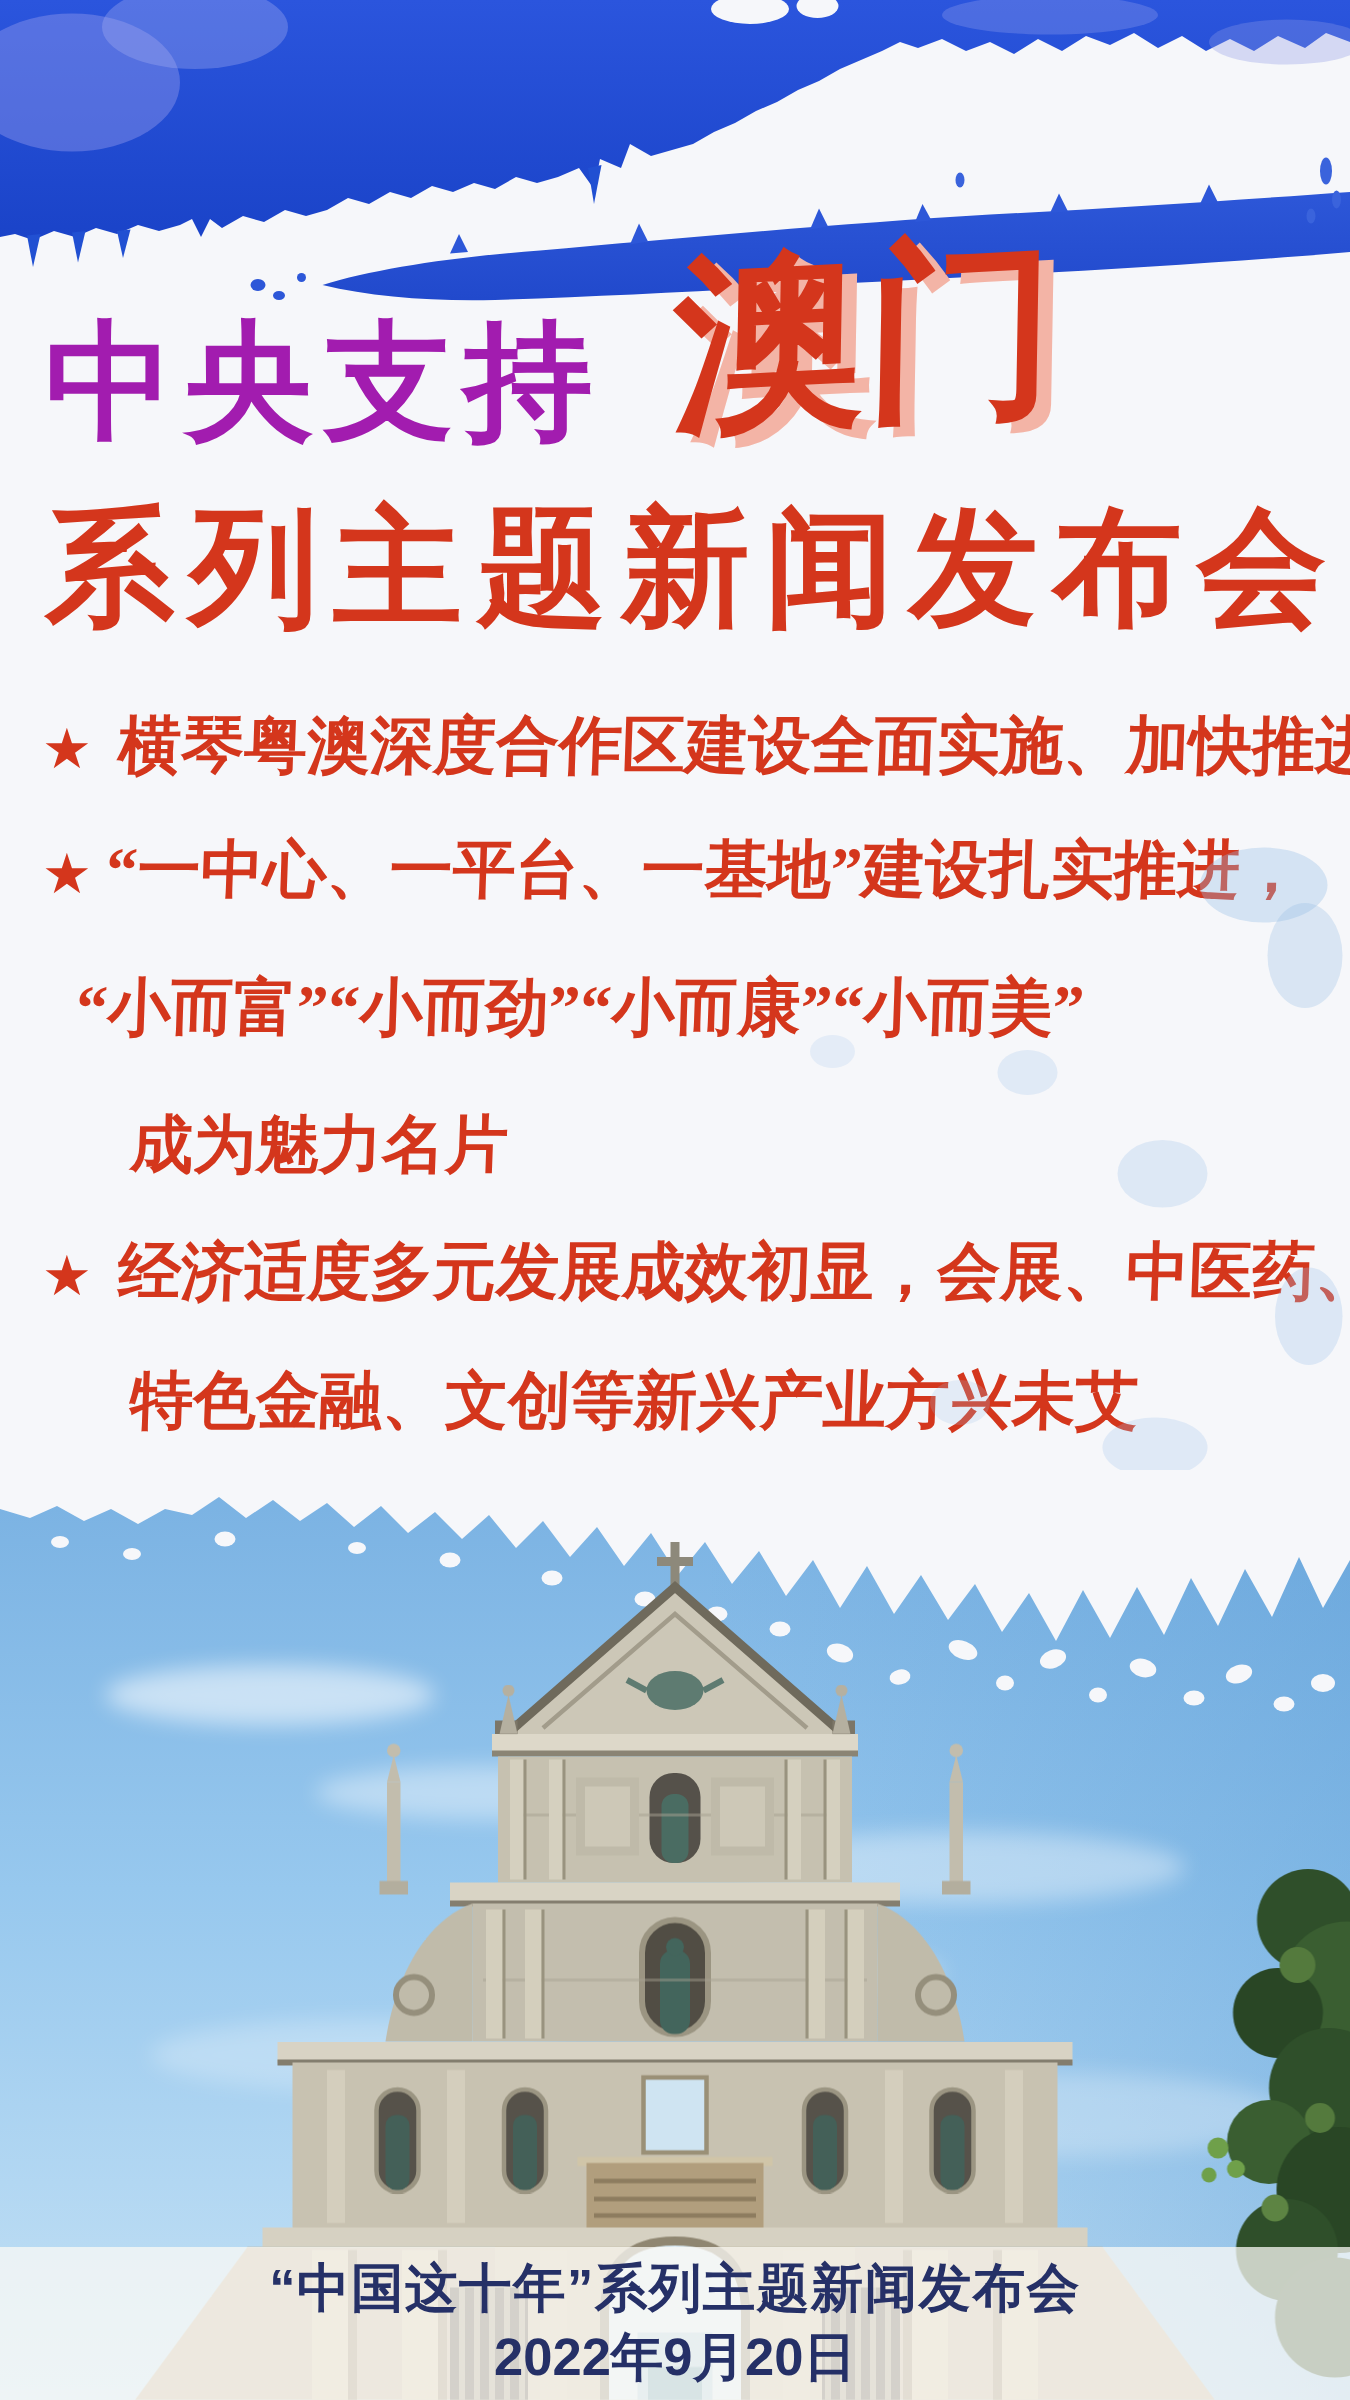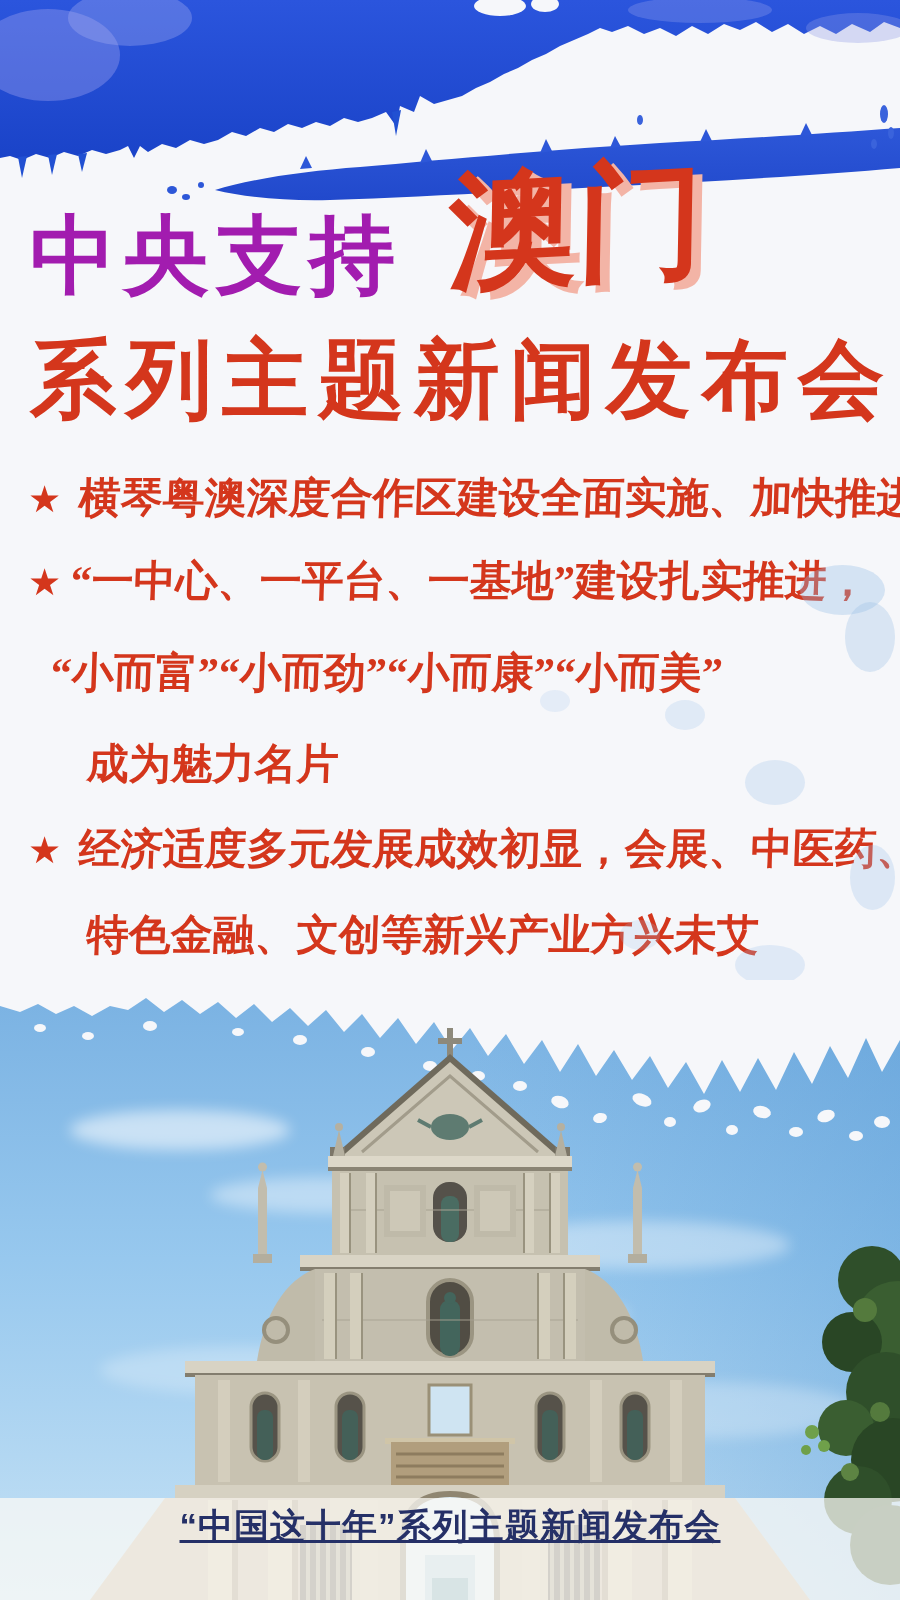--- a/index.html
+++ b/index.html
@@ -52,21 +52,21 @@
   .s1{top:481px;}
   .s2{top:564px;}
   .s3{top:832px;}
 
   
   .wm{position:absolute;border-radius:50%;}
 
   
   .footer-text{
     position:absolute;left:0;top:1503px;width:900px;
-    text-align:center;color:#253067;font-weight:600;text-decoration:underline;
+    text-align:center;color:#253067;font-weight:600;
   }
   .footer-text .fl1{font-size:35px;letter-spacing:1px;line-height:46px;}
   .footer-text .fl2{font-size:35px;line-height:46px;}
 </style>
 </head>
 <body>
 
 <div class="poster">
 
   <svg class="hdr-svg" width="900" height="220" viewBox="0 0 900 220" aria-hidden="true">
@@ -321,15 +321,16 @@
       <circle cx="812" cy="452" r="7" fill="#6fa04a"></circle>
       <circle cx="824" cy="466" r="6" fill="#6fa04a"></circle>
       <circle cx="806" cy="470" r="5" fill="#6fa04a"></circle>
     </g>
 
     <rect x="0" y="518" width="900" height="102" fill="#fbf9f5" opacity="0.75"></rect>
   </svg>
 
   <div class="footer-text">
     <div class="fl1">“中国这十年”系列主题新闻发布会</div>
+    <div class="fl2">2022年9月20日</div>
   </div>
 
 </div>
 
 </body></html>

